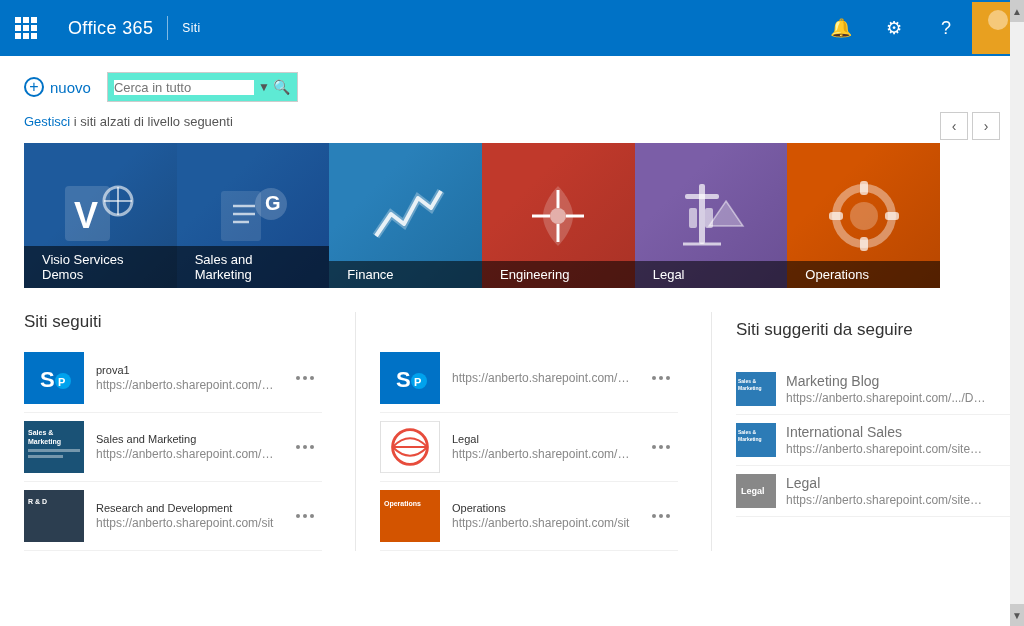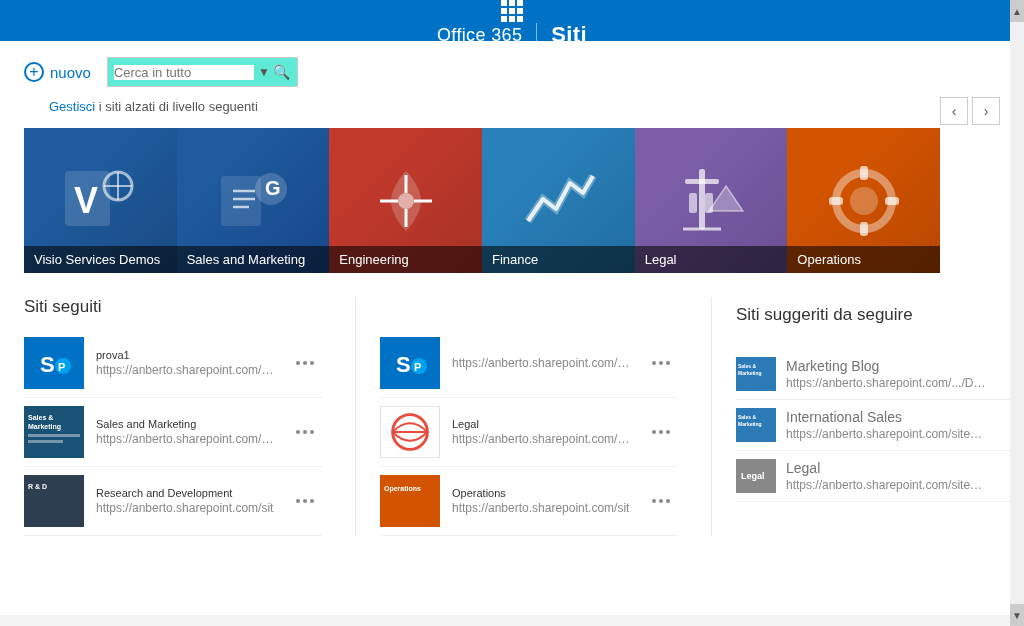--- a/index.html
+++ b/index.html
@@ -1,26 +1,25 @@
 <!DOCTYPE html>
 <html><head>
   <meta charset="utf-8">
   <style>
     * { box-sizing: border-box; margin: 0; padding: 0; }
     body { font-family: 'Segoe UI', Arial, sans-serif; background: #f4f4f4; width: 1024px; height: 626px; overflow: hidden; }
 
     
     .topnav {
       background: #0072c6;
-      height: 41px;
+      height: 56px;
       display: flex;
       align-items: center;
       color: white;
       position: relative;
-      flex-direction: column;
     }
     .topnav-waffle {
       width: 52px;
       height: 52px;
       display: flex;
       align-items: center;
       justify-content: center;
       cursor: pointer;
     }
     .waffle-grid {
@@ -37,21 +36,21 @@
       font-size: 18px;
       font-weight: 300;
       letter-spacing: 0.02em;
     }
     .topnav-brand .divider {
       width: 1px;
       height: 24px;
       background: rgba(255,255,255,0.5);
       margin: 0 14px;
     }
-    .topnav-siti { font-size: 22px; font-weight: 700; }
+    .topnav-siti { font-size: 12px; font-weight: 400; }
     .topnav-right {
       margin-left: auto;
       display: flex;
       align-items: center;
     }
     .topnav-icon-btn {
       width: 52px;
       height: 52px;
       display: flex;
       align-items: center;
@@ -144,21 +143,20 @@
       cursor: pointer;
       color: #555;
       font-size: 14px;
     }
 
     
     .gestisci-line {
       font-size: 13px;
       color: #555;
       margin-bottom: 14px;
-      margin-left: 25px;
     }
     .gestisci-line a {
       color: #0072c6;
       text-decoration: none;
       cursor: pointer;
     }
 
     
     .featured-nav {
       display: flex;
@@ -202,21 +200,21 @@
       justify-content: center;
     }
     .tile-label {
       position: absolute;
       bottom: 0;
       left: 0;
       right: 0;
       background: rgba(0,0,0,0.55);
       color: white;
       font-size: 13px;
-      padding: 6px 10px;
+      padding: 6px 18px;
     }
 
     
     .tile-visio { background: linear-gradient(135deg, #1e5a9c 40%, #1a4a80 100%); }
     .tile-salesmarketing { background: linear-gradient(135deg, #1e5a9c 30%, #17478a 100%); }
     .tile-engineering { background: linear-gradient(135deg, #c0392b 30%, #a93226 100%); }
     .tile-finance { background: linear-gradient(135deg, #2980b9 30%, #1f6da0 100%); }
     .tile-legal { background: linear-gradient(135deg, #7b5ea7 30%, #6a4f94 100%); }
     .tile-operations { background: linear-gradient(135deg, #d35400 30%, #b84700 100%); }
 
@@ -432,44 +430,44 @@
           <circle cx="58" cy="28" r="16" fill="rgba(255,255,255,0.18)"></circle>
           <text x="52" y="34" font-size="20" fill="white" font-weight="bold" font-family="Arial">G</text>
           <line x1="20" y1="30" x2="42" y2="30" stroke="white" stroke-width="2.5" opacity="0.7"></line>
           <line x1="20" y1="38" x2="42" y2="38" stroke="white" stroke-width="2.5" opacity="0.7"></line>
           <line x1="20" y1="46" x2="36" y2="46" stroke="white" stroke-width="2.5" opacity="0.7"></line>
         </svg>
       </div>
       <div class="tile-label">Sales and Marketing</div>
     </div>
 
+    <div class="tile tile-finance">
+      <div class="tile-bg">
+        <svg width="80" height="80" viewBox="0 0 80 80">
+          <polyline points="10,60 25,38 38,48 52,22 65,32 75,15" fill="none" stroke="rgba(255,255,255,0.85)" stroke-width="4" stroke-linejoin="round"></polyline>
+          <polyline points="10,60 25,38 38,48 52,22 65,32 75,15" fill="none" stroke="rgba(255,255,255,0.3)" stroke-width="8"></polyline>
+        </svg>
+      </div>
+      <div class="tile-label">Finance</div>
+    </div>
+
     <div class="tile tile-engineering">
       <div class="tile-bg eng-icon">
         <svg width="80" height="80" viewBox="0 0 80 80">
           <path d="M40 10 C40 10 55 25 55 40 C55 55 40 70 40 70 C40 70 25 55 25 40 C25 25 40 10 40 10Z" fill="rgba(255,255,255,0.2)"></path>
           <circle cx="40" cy="40" r="8" fill="rgba(255,255,255,0.5)"></circle>
           <line x1="40" y1="14" x2="40" y2="32" stroke="white" stroke-width="3"></line>
           <line x1="40" y1="48" x2="40" y2="66" stroke="white" stroke-width="3"></line>
           <line x1="14" y1="40" x2="32" y2="40" stroke="white" stroke-width="3"></line>
           <line x1="48" y1="40" x2="66" y2="40" stroke="white" stroke-width="3"></line>
         </svg>
       </div>
       <div class="tile-label">Engineering</div>
     </div>
 
-    <div class="tile tile-finance">
-      <div class="tile-bg">
-        <svg width="80" height="80" viewBox="0 0 80 80">
-          <polyline points="10,60 25,38 38,48 52,22 65,32 75,15" fill="none" stroke="rgba(255,255,255,0.85)" stroke-width="4" stroke-linejoin="round"></polyline>
-          <polyline points="10,60 25,38 38,48 52,22 65,32 75,15" fill="none" stroke="rgba(255,255,255,0.3)" stroke-width="8"></polyline>
-        </svg>
-      </div>
-      <div class="tile-label">Finance</div>
-    </div>
-
     <div class="tile tile-legal">
       <div class="tile-bg">
         <svg width="80" height="80" viewBox="0 0 80 80">
           <rect x="28" y="8" width="6" height="60" rx="2" fill="rgba(255,255,255,0.7)"></rect>
           <rect x="14" y="18" width="34" height="5" rx="2" fill="rgba(255,255,255,0.7)"></rect>
           <rect x="18" y="32" width="8" height="20" rx="2" fill="rgba(255,255,255,0.6)"></rect>
           <rect x="34" y="32" width="8" height="20" rx="2" fill="rgba(255,255,255,0.6)"></rect>
           <line x1="12" y1="68" x2="50" y2="68" stroke="rgba(255,255,255,0.7)" stroke-width="3"></line>
           <path d="M55 25 L72 50 L38 50Z" fill="rgba(255,255,255,0.3)" stroke="rgba(255,255,255,0.5)" stroke-width="1.5"></path>
         </svg>

